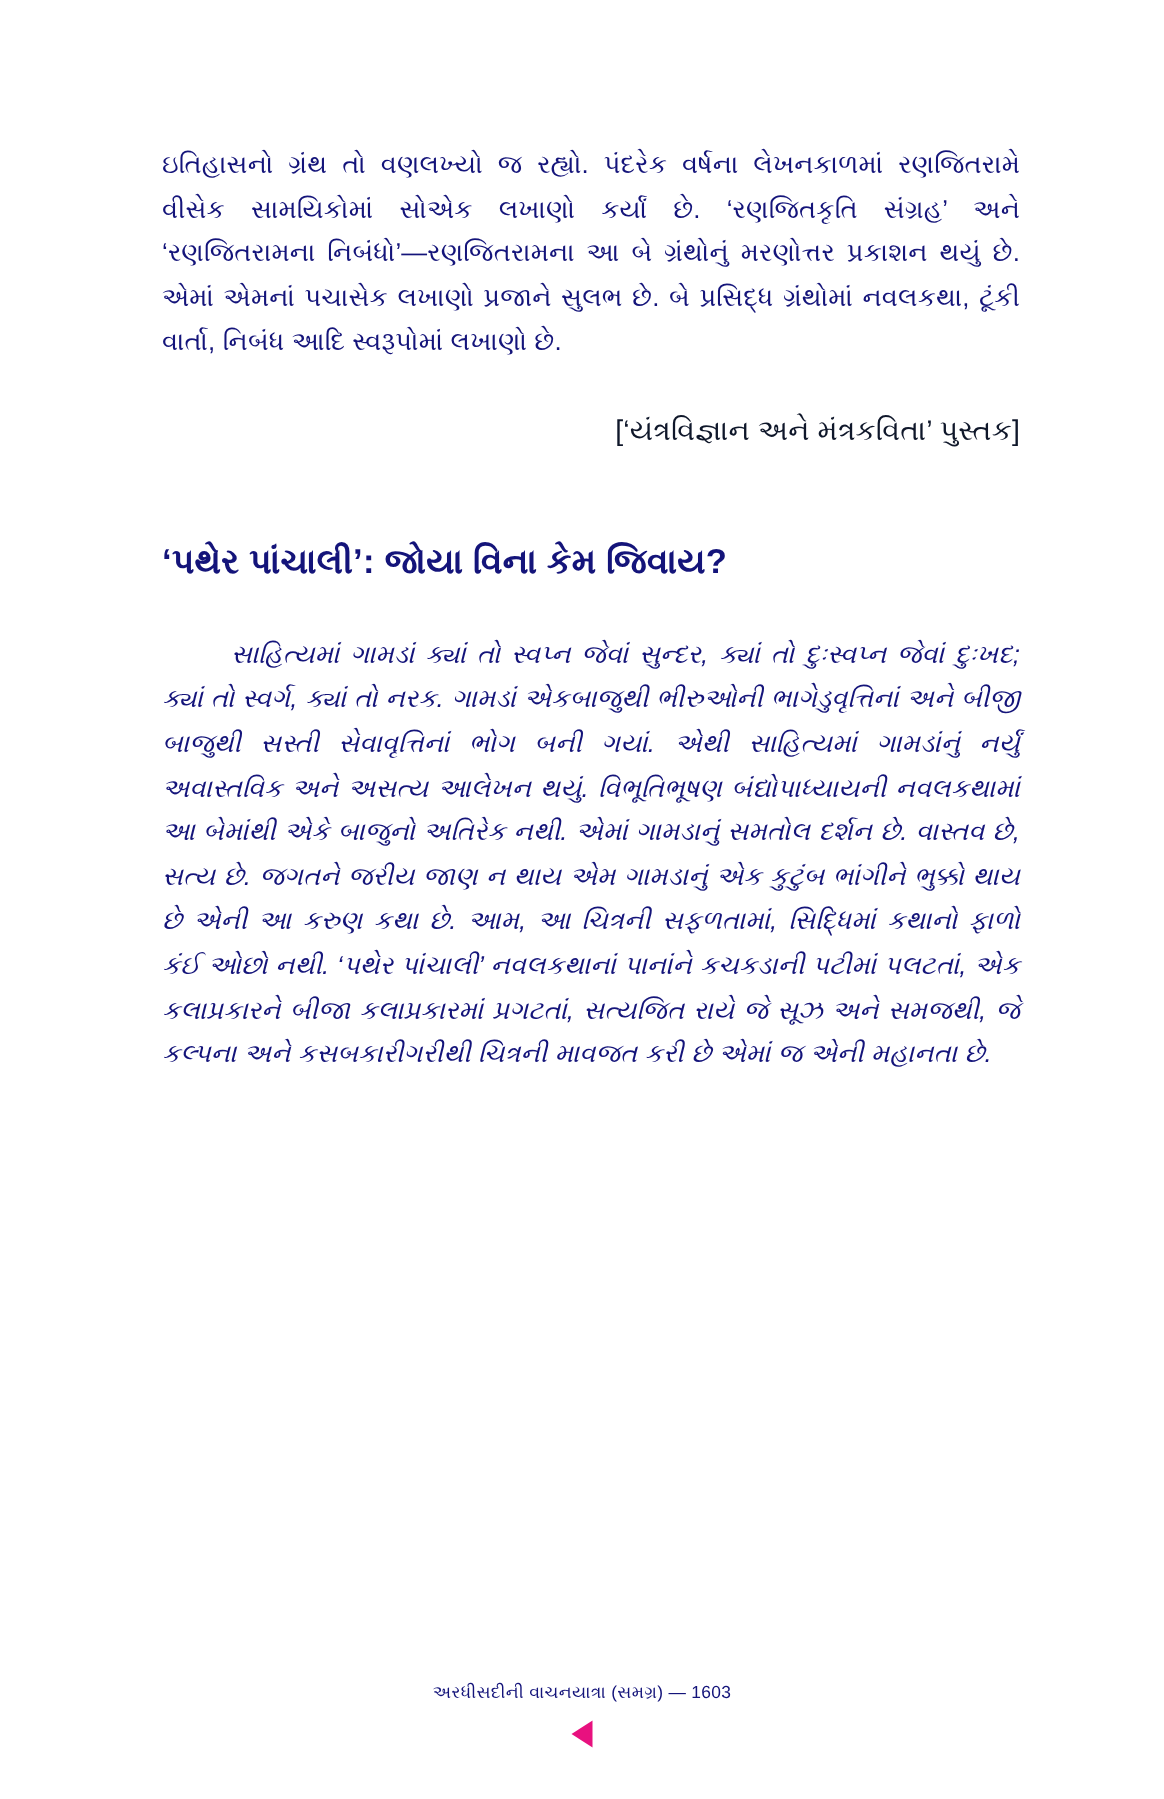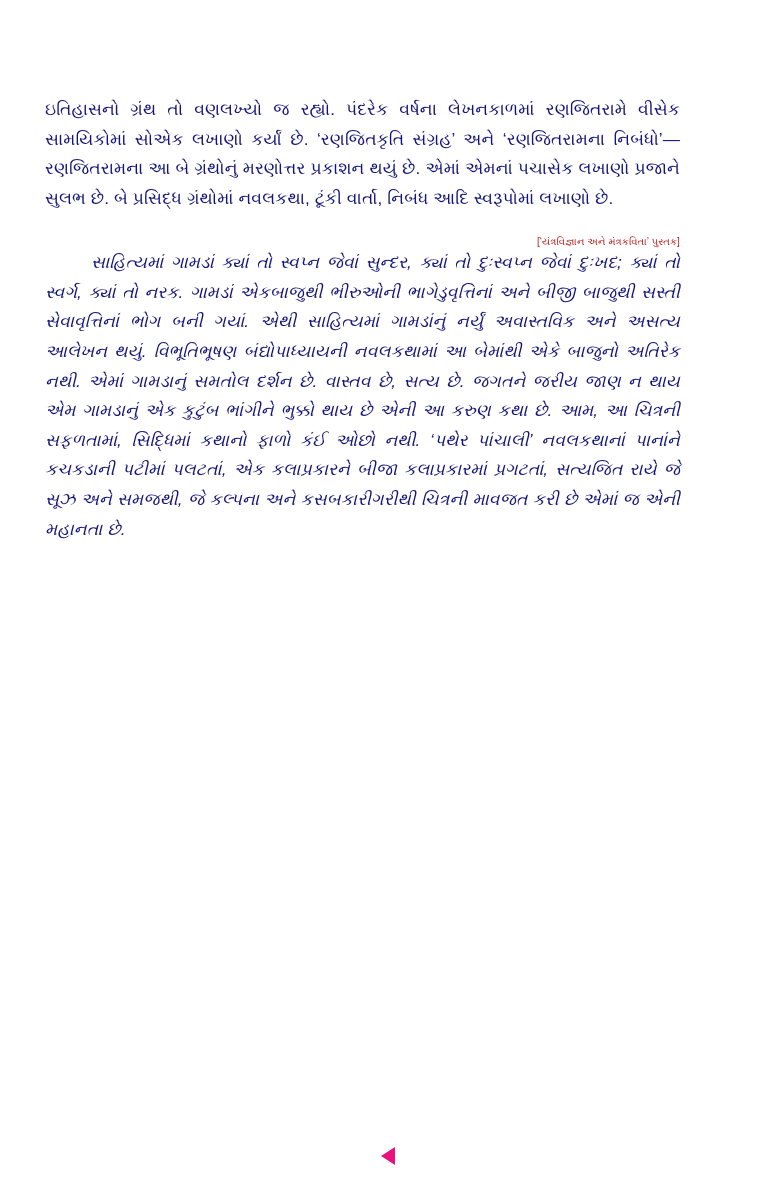--- a/index.html
+++ b/index.html
@@ -12,39 +12,39 @@
     background: #ffffff;
     font-family: "Liberation Sans", "DejaVu Sans", sans-serif;
     color: #1a1a6e;
     overflow: hidden;
   }
   .page {
     position: relative;
     width: 776px;
     height: 1199px;
     box-sizing: border-box;
-    padding: 95px 96px 0 45px;
+    padding: 95px 96px 0 108px;
   }
   .para {
     font-size: 17.2px;
     line-height: 1.72;
     color: #14147a;
     text-align: justify;
     text-justify: inter-word;
     margin: 0 0 6px 0;
     letter-spacing: 0.1px;
   }
   .para.indent {
     text-indent: 46px;
   }
   .attribution {
-    font-size: 10px;
-    color: #b91c1c;
+    font-size: 19px;
+    color: #0f172a;
     text-align: right;
-    margin: 23px 0 0 0;
+    margin: 34px 0 0 0;
     letter-spacing: 0.1px;
   }
   .section-title {
     font-size: 23px;
     font-weight: bold;
     color: #14147a;
     margin: 62px 0 34px 0;
     text-align: left;
     letter-spacing: 0.2px;
   }
@@ -77,21 +77,23 @@
 </style>
 </head>
 <body>
 
 <div class="page">
 
   <p class="para">ઇતિહાસનો ગ્રંથ તો વણલખ્યો જ રહ્યો. પંદરેક વર્ષના લેખનકાળમાં રણજિતરામે વીસેક સામયિકોમાં સોએક લખાણો કર્યાં છે. ‘રણજિતકૃતિ સંગ્રહ’ અને ‘રણજિતરામના નિબંધો’—રણજિતરામના આ બે ગ્રંથોનું મરણોત્તર પ્રકાશન થયું છે. એમાં એમનાં પચાસેક લખાણો પ્રજાને સુલભ છે. બે પ્રસિદ્ધ ગ્રંથોમાં નવલકથા, ટૂંકી વાર્તા, નિબંધ આદિ સ્વરૂપોમાં લખાણો છે.</p>
 
   <p class="attribution">[‘યંત્રવિજ્ઞાન અને મંત્રકવિતા’ પુસ્તક]</p>
 
+  <h2 class="section-title">‘પથેર પાંચાલી’: જોયા વિના કેમ જિવાય?</h2>
 
   <div class="body-block">
     <p class="para indent">સાહિત્યમાં ગામડાં ક્યાં તો સ્વપ્ન જેવાં સુન્દર, ક્યાં તો દુઃસ્વપ્ન જેવાં દુઃખદ; ક્યાં તો સ્વર્ગ, ક્યાં તો નરક. ગામડાં એકબાજુથી ભીરુઓની ભાગેડુવૃત્તિનાં અને બીજી બાજુથી સસ્તી સેવાવૃત્તિનાં ભોગ બની ગયાં. એથી સાહિત્યમાં ગામડાંનું નર્યું અવાસ્તવિક અને અસત્ય આલેખન થયું. વિભૂતિભૂષણ બંદ્યોપાધ્યાયની નવલકથામાં આ બેમાંથી એકે બાજુનો અતિરેક નથી. એમાં ગામડાનું સમતોલ દર્શન છે. વાસ્તવ છે, સત્ય છે. જગતને જરીય જાણ ન થાય એમ ગામડાનું એક કુટુંબ ભાંગીને ભુક્કો થાય છે એની આ કરુણ કથા છે. આમ, આ ચિત્રની સફળતામાં, સિદ્ધિમાં કથાનો ફાળો કંઈ ઓછો નથી. ‘પથેર પાંચાલી’ નવલકથાનાં પાનાંને કચકડાની પટીમાં પલટતાં, એક કલાપ્રકારને બીજા કલાપ્રકારમાં પ્રગટતાં, સત્યજિત રાયે જે સૂઝ અને સમજથી, જે કલ્પના અને કસબકારીગરીથી ચિત્રની માવજત કરી છે એમાં જ એની મહાનતા છે.</p>
   </div>
 
+  <div class="footer">અરધીસદીની વાચનયાત્રા (સમગ્ર) — 1603</div>
 
   <div class="nav-arrow" style="border-right-color: rgb(232, 17, 127);"></div>
 
 </div>
 
 </body></html>

